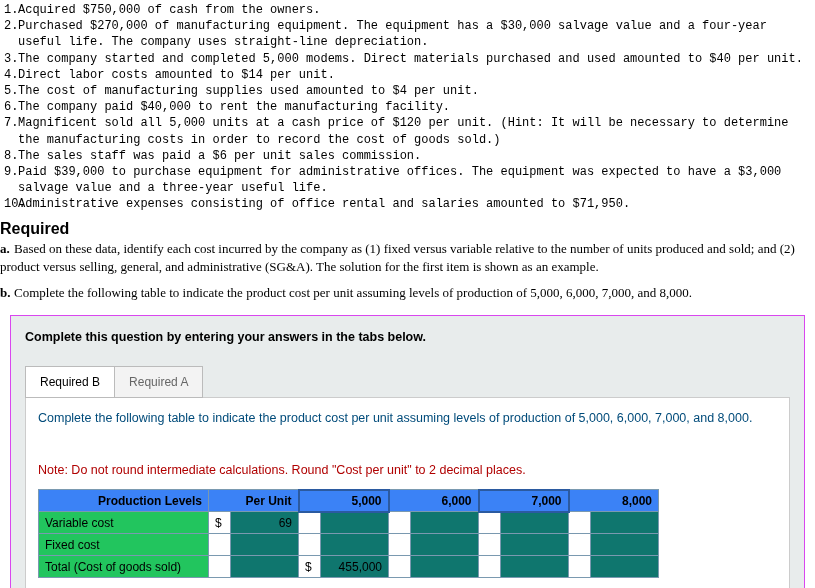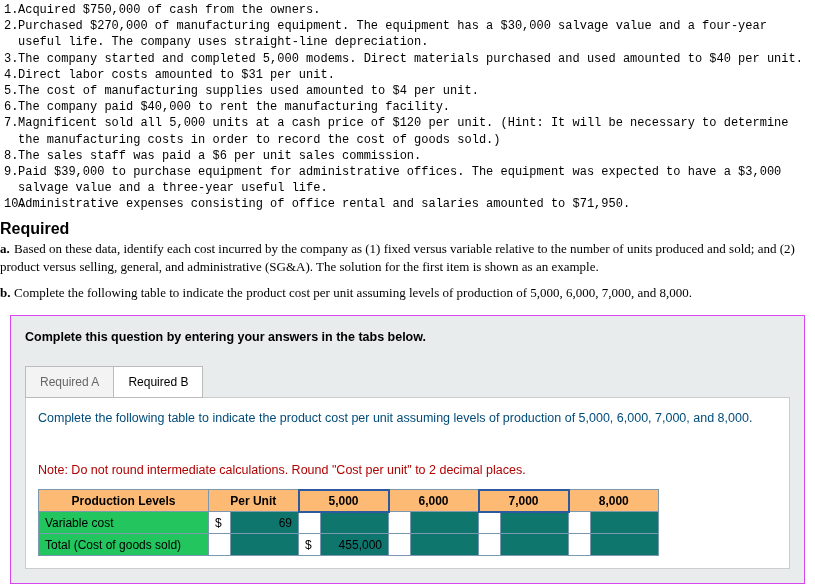--- a/index.html
+++ b/index.html
@@ -93,23 +93,23 @@
   table.data {
     border-collapse: collapse;
     font-size: 12px;
   }
   table.data th, table.data td {
     border: 1px solid #7a99b0;
     padding: 3px 6px;
     height: 22px;
   }
   table.data th {
-    background: #fdba74;
-    font-weight: bold;
-    text-align: center;
+    background: #3b82f6;
+    font-weight: bold;
+    text-align: right;
   }
   table.data td.label {
     background: #22c55e;
     text-align: left;
     width: 170px;
   }
   table.data td.cur {
     text-align: left;
     width: 22px;
     background:#fff;
@@ -136,21 +136,21 @@
     <div class="item">
       <div class="num">2.</div>
       <div class="txt">Purchased $270,000 of manufacturing equipment. The equipment has a $30,000 salvage value and a four-year useful life. The company uses straight-line depreciation.</div>
     </div>
     <div class="item">
       <div class="num">3.</div>
       <div class="txt">The company started and completed 5,000 modems. Direct materials purchased and used amounted to $40 per unit.</div>
     </div>
     <div class="item">
       <div class="num">4.</div>
-      <div class="txt">Direct labor costs amounted to $31 per unit.</div>
+      <div class="txt">Direct labor costs amounted to $14 per unit.</div>
     </div>
     <div class="item">
       <div class="num">5.</div>
       <div class="txt">The cost of manufacturing supplies used amounted to $4 per unit.</div>
     </div>
     <div class="item">
       <div class="num">6.</div>
       <div class="txt">The company paid $40,000 to rent the manufacturing facility.</div>
     </div>
     <div class="item">
@@ -177,22 +177,22 @@
   <span class="lead">a.</span><span>Based on these data, identify each cost incurred by the company as (1) fixed versus variable relative to the number of units produced and sold; and (2) product versus selling, general, and administrative (SG&amp;A). The solution for the first item is shown as an example.</span>
 </div>
 <div class="req-body">
   <span class="lead">b.</span><span>Complete the following table to indicate the product cost per unit assuming levels of production of 5,000, 6,000, 7,000, and 8,000.</span>
 </div>
 
 <div class="tabs-instruction-box">
   <div class="tabs-instruction">Complete this question by entering your answers in the tabs below.</div>
 
   <div class="tab-row">
+    <div class="tab">Required B</div>
     <div class="tab inactive">Required A</div>
-    <div class="tab">Required B</div>
   </div>
 
   <div class="panel">
     <div class="panel-instr">Complete the following table to indicate the product cost per unit assuming levels of production of 5,000, 6,000, 7,000, and 8,000.</div>
     <div class="panel-note">Note: Do not round intermediate calculations. Round "Cost per unit" to 2 decimal places.</div>
 
     <table class="data">
       <tbody>
           <tr>
         <th>Production Levels</th>
@@ -209,20 +209,33 @@
         <td class="cur"></td>
         <td class="val"></td>
         <td class="cur"></td>
         <td class="val"></td>
         <td class="cur"></td>
         <td class="val"></td>
         <td class="cur"></td>
         <td class="val"></td>
       </tr>
       <tr>
+        <td class="label">Fixed cost</td>
+        <td class="cur"></td>
+        <td class="val"></td>
+        <td class="cur"></td>
+        <td class="val"></td>
+        <td class="cur"></td>
+        <td class="val"></td>
+        <td class="cur"></td>
+        <td class="val"></td>
+        <td class="cur"></td>
+        <td class="val"></td>
+      </tr>
+      <tr>
         <td class="label">Total (Cost of goods sold)</td>
         <td class="cur"></td>
         <td class="val"></td>
         <td class="cur">$</td>
         <td class="val">455,000</td>
         <td class="cur"></td>
         <td class="val"></td>
         <td class="cur"></td>
         <td class="val"></td>
         <td class="cur"></td>

